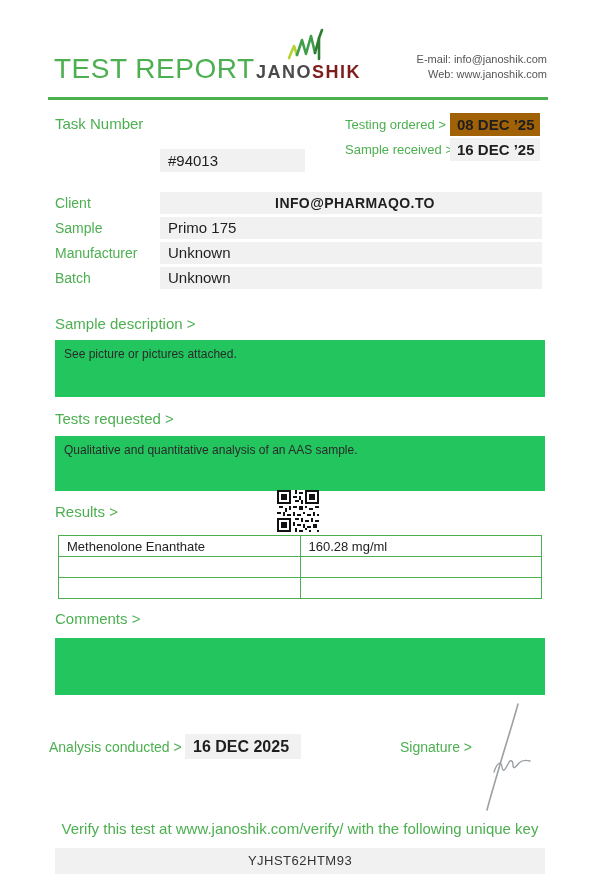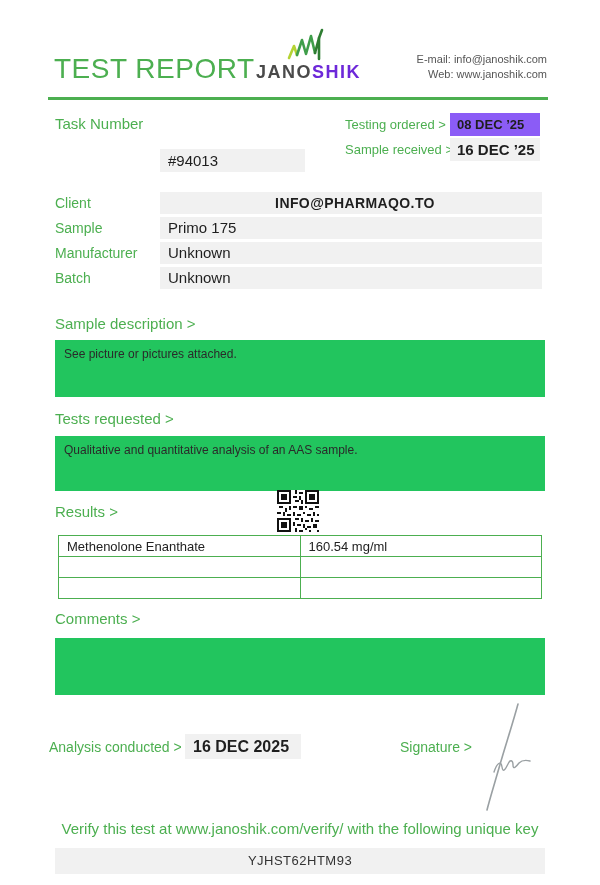--- a/index.html
+++ b/index.html
@@ -5,30 +5,30 @@
   * { margin:0; padding:0; box-sizing:border-box; }
   html,body { width:600px; height:885px; background:#ffffff; }
   body { font-family:"Liberation Sans", sans-serif; position:relative; overflow:hidden; color:#1e1e1e; }
   .abs { position:absolute; }
 
   
   .report-title { left:54px; top:53px; font-size:28px; letter-spacing:.5px; color:#4caf50; font-weight:500; }
   .logo-wrap { left:256px; top:28px; width:100px; text-align:center; }
   .logo-icon { display:block; margin:0 auto 1px auto; }
   .logo-text { font-size:18px; font-weight:700; letter-spacing:1.5px; color:#4a4a4a; }
-  .logo-text .shik { color:#6d28d9; }
+  .logo-text .shik { color:#7f1d1d; }
   .contact { right:53px; top:52px; text-align:right; font-size:11px; line-height:15px; color:#555; }
   .header-rule { left:48px; top:97px; width:500px; height:3px; background:#4caf50; }
 
   
   .green-label { color:#4caf50; }
   .task-label { left:55px; top:115px; font-size:15px; }
   .task-value { left:160px; top:113px; width:145px; height:23px; background:#f1f1f1; font-size:15px; line-height:23px; padding-left:8px;margin-top:36px; }
   .ordered-label   { left:345px; top:117px; font-size:13px; }
-  .ordered-value   { left:450px; top:113px; width:90px; height:23px; background:#8b5cf6; font-size:13px; font-weight:600; line-height:23px; padding-left:7px; }
+  .ordered-value   { left:450px; top:113px; width:90px; height:23px; background:#a16207; font-size:15px; font-weight:600; line-height:23px; padding-left:7px; }
   .received-label  { left:345px; top:142px; font-size:13px; }
   .received-value  { left:450px; top:138px; width:90px; height:23px; background:#f1f1f1; font-size:15px; font-weight:600; line-height:23px; padding-left:7px; }
 
   
   .info-row-label { left:55px; font-size:14px; }
   .info-row-value { left:160px; width:382px; height:22px; background:#f1f1f1; font-size:15px; line-height:22px; padding-left:8px; }
   .serif-bold { font-family:Liberation Sans, sans-serif; font-weight:700; font-size:14px; letter-spacing:.4px;text-align:center; }
 
   
   .section-label { left:55px; font-size:15px; color:#4caf50; }
@@ -154,21 +154,21 @@
       <rect x="16" y="20" width="1" height="1"></rect>
     <rect x="20" y="20" width="1" height="1"></rect>
   </g>
 </svg>
 
 <div class="abs section-label" style="top:503px">Results &gt;</div>
 <table class="abs results-table">
   <tbody>
       <tr>
     <td>Methenolone Enanthate</td>
-    <td>160.54 mg/ml</td>
+    <td>160.28 mg/ml</td>
   </tr>
   <tr>
     <td></td>
     <td></td>
   </tr>
   <tr>
     <td></td>
     <td></td>
   </tr>
 </tbody>

